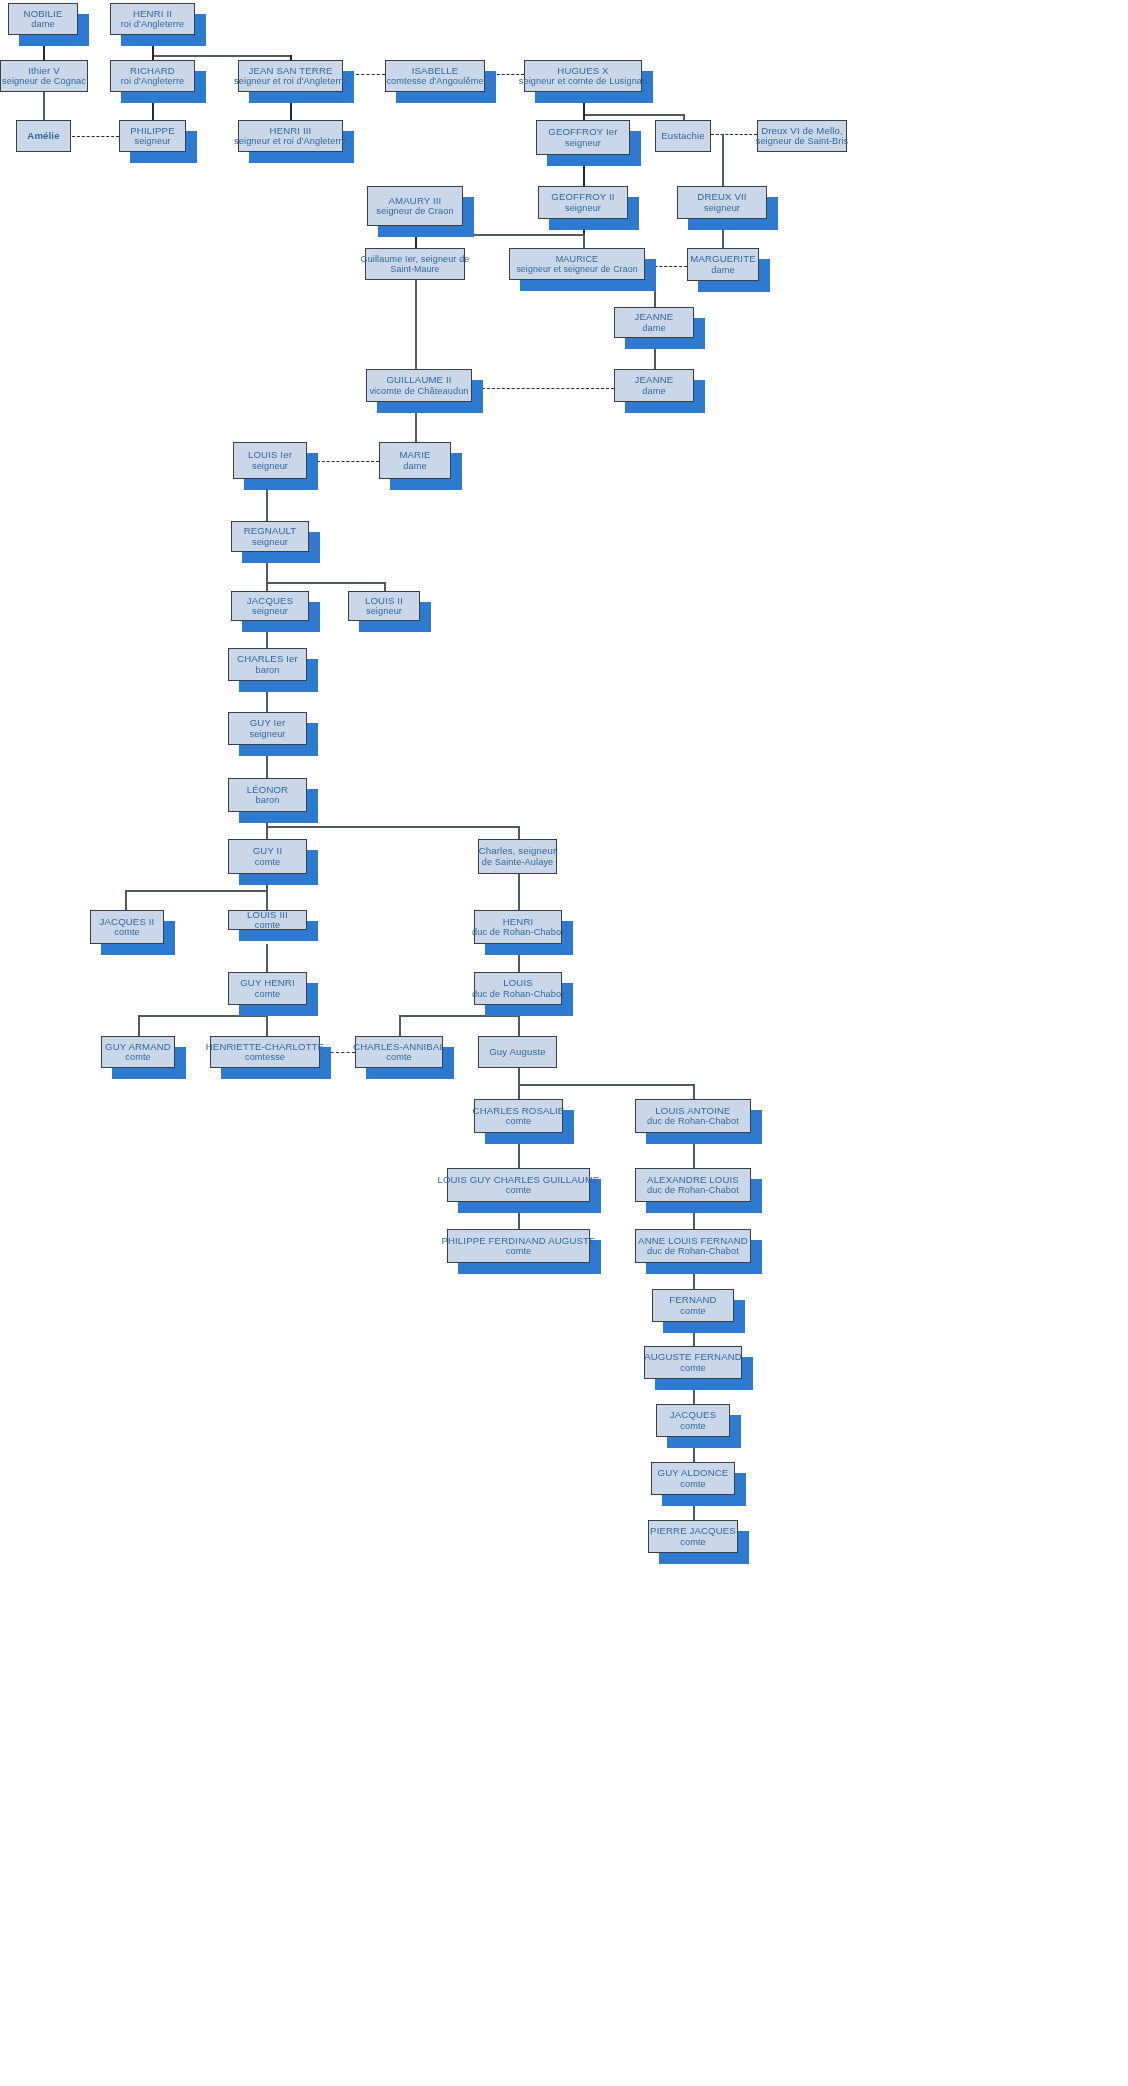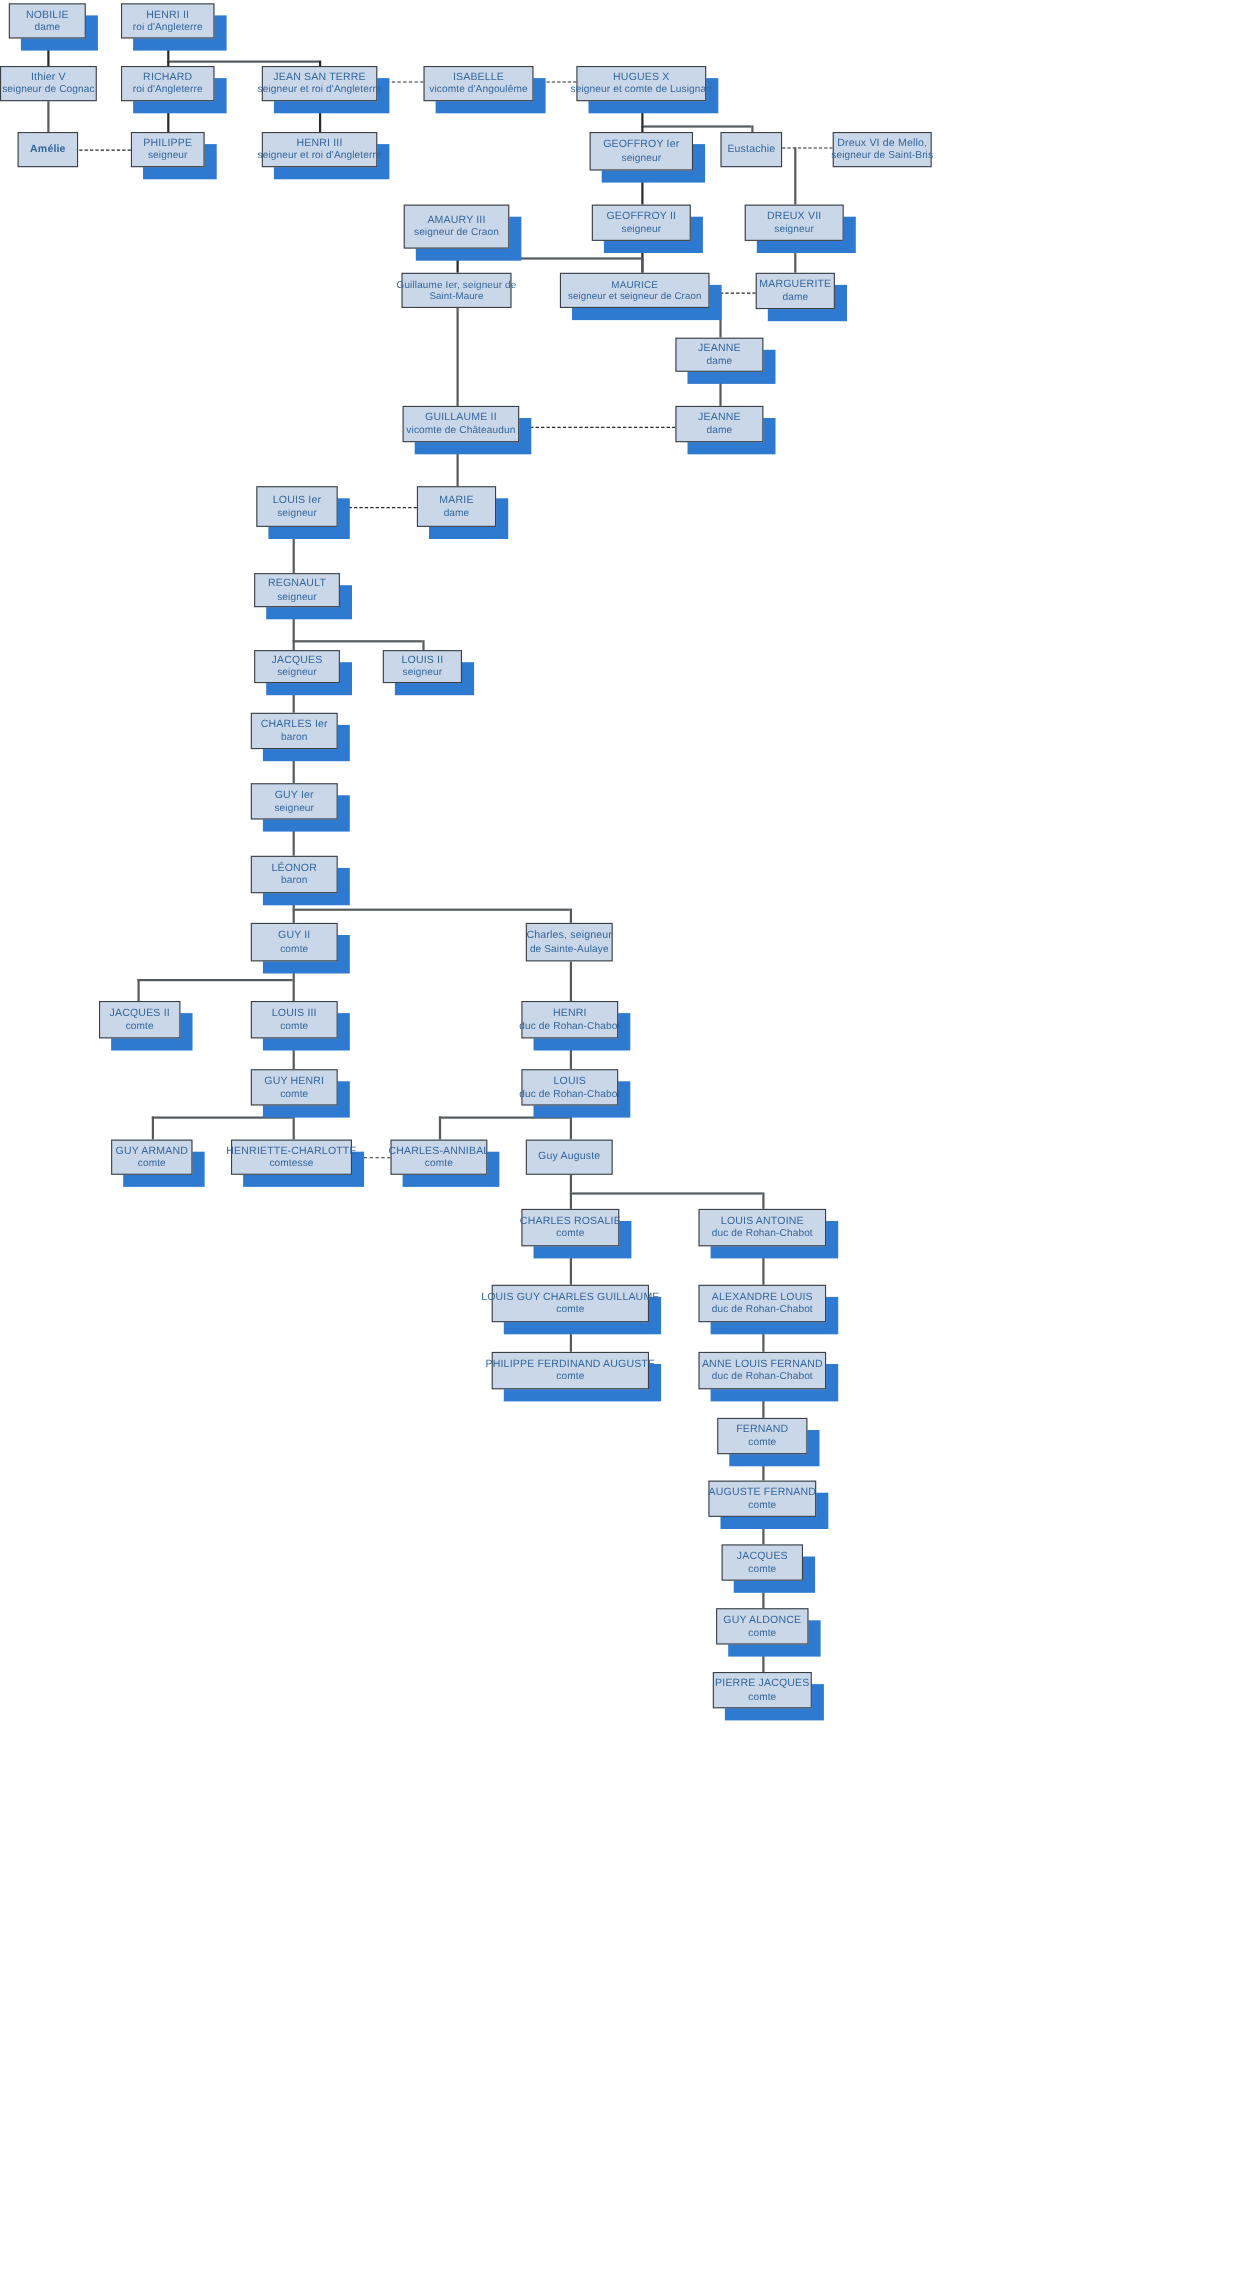--- a/index.html
+++ b/index.html
@@ -194,21 +194,21 @@
     <div class="bx">
       <span class="n1">JEAN SAN TERRE</span>
       <span class="n2">seigneur et roi d'Angleterre</span>
     </div>
   </div>
 
   <div class="node" style="left:385px;top:60px;width:100px;height:32px;">
     <div class="shadow"></div>
     <div class="bx">
       <span class="n1">ISABELLE</span>
-      <span class="n2">vicomte d'Angoulême</span>
+      <span class="n2">comtesse d'Angoulême</span>
     </div>
   </div>
 
   <div class="node" style="left:524px;top:60px;width:118px;height:32px;">
     <div class="shadow"></div>
     <div class="bx">
       <span class="n1">HUGUES X</span>
       <span class="n2">seigneur et comte de Lusignan</span>
     </div>
   </div>
@@ -414,21 +414,21 @@
   </div>
 
   <div class="node" style="left:90px;top:910px;width:74px;height:34px;">
     <div class="shadow"></div>
     <div class="bx">
       <span class="n1">JACQUES II</span>
       <span class="n2">comte</span>
     </div>
   </div>
 
-  <div class="node" style="left:228px;top:910px;width:79px;height:34px;">
+  <div class="node" style="left:228px;top:910px;width:79px;height:20px;">
     <div class="shadow"></div>
     <div class="bx">
       <span class="n1">LOUIS III</span>
       <span class="n2">comte</span>
     </div>
   </div>
 
   <div class="node" style="left:474px;top:910px;width:88px;height:34px;">
     <div class="shadow"></div>
     <div class="bx">

